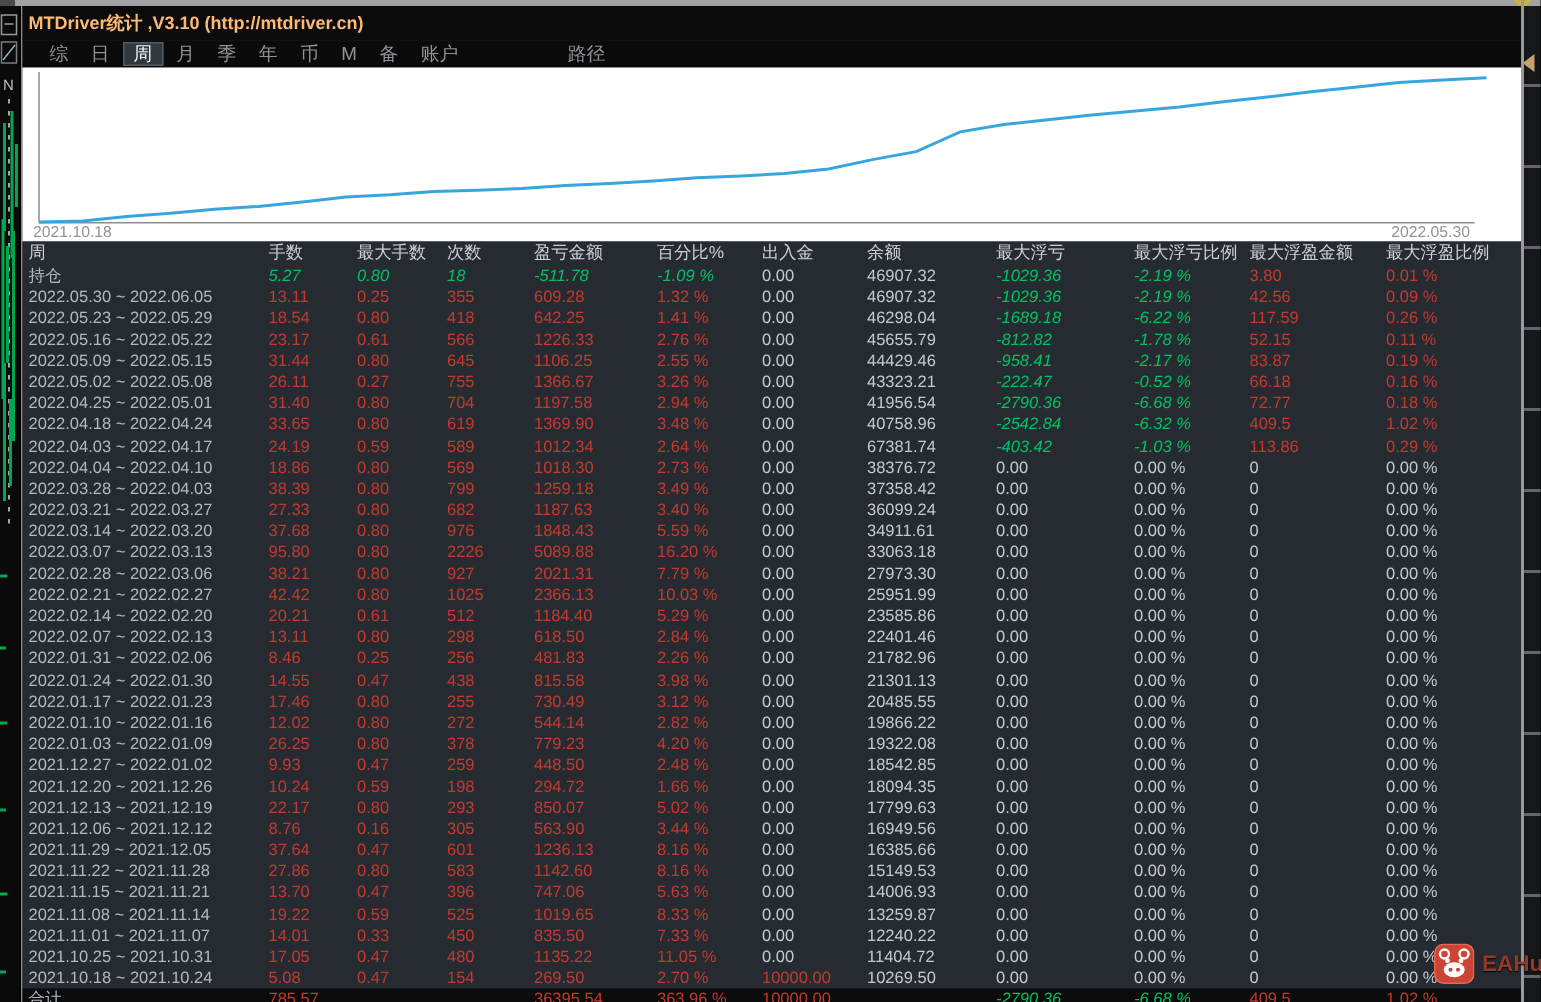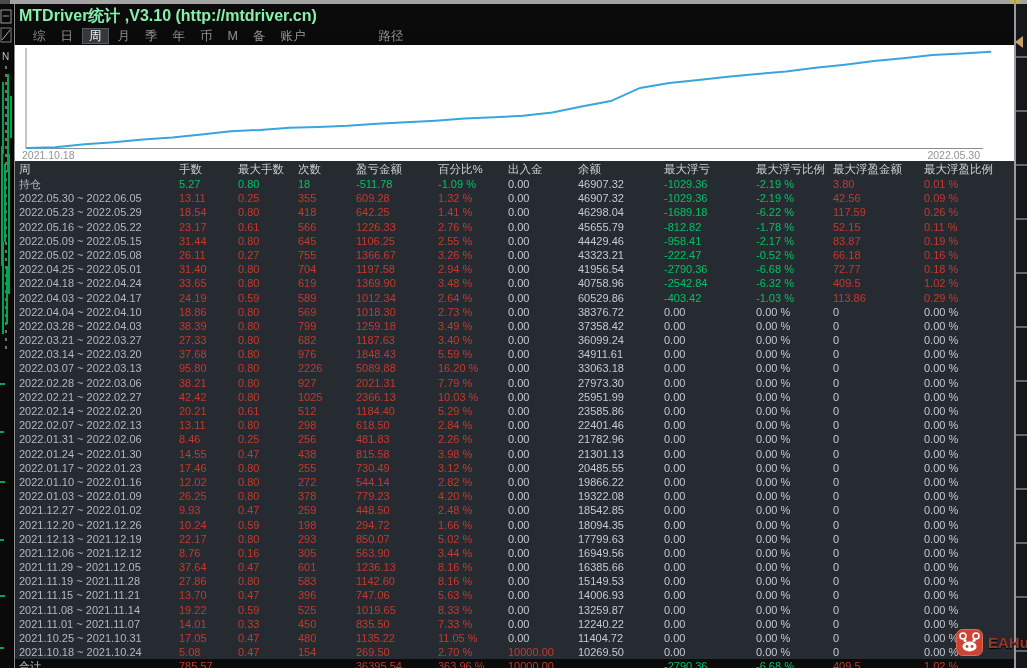--- a/index.html
+++ b/index.html
@@ -14,21 +14,21 @@
   #left-strip{position:absolute;left:0;top:4px;width:13px;height:664px;background:#0a0a0a;}
   #right-strip{position:absolute;left:1016px;top:4px;width:11px;height:664px;background:#15171a;
     background-image:repeating-linear-gradient(to bottom,transparent 0 52px,#63666a 52px 54px);}
   #right-border{position:absolute;left:1014px;top:0;width:2px;height:668px;background:#9a9a9a;}
   #right-strip .tan-tri{position:absolute;left:-1px;top:32px;width:0;height:0;
     border-top:6px solid transparent;border-bottom:6px solid transparent;border-right:8px solid #c7a268;}
 
   
   #app{position:absolute;left:14px;top:4px;width:1000px;height:664px;background:#24282f;
     border-left:1px solid #8b8b8b;}
-  #title-bar{height:23px;background:#0b0b0b;color:#86efac;font-size:16px;font-weight:bold;
+  #title-bar{height:23px;background:#0b0b0b;color:#fdba74;font-size:12px;font-weight:bold;
     line-height:23px;padding-left:4px;white-space:nowrap;}
   #menu-bar{height:18px;background:#0a0a0a;display:flex;align-items:center;padding-left:12px;
     color:#8f9397;font-size:12.5px;}
   .mitem{padding:0 6px;margin-right:3px;line-height:16px;cursor:default;}
   .mitem.sel{background:#33383d;color:#f0f2f4;border:1px solid #565b60;line-height:14px;}
   .mitem.path{margin-left:58px;}
 
   
   #chart-panel{position:relative;height:116px;background:#ffffff;}
   #chart-panel svg{position:absolute;left:0;top:0;}
@@ -40,21 +40,21 @@
   #table-panel{position:relative;height:507px;background:#262b32;overflow:hidden;}
   .trow,#thead{display:grid;padding-left:4px;
     grid-template-columns:160px 59px 60px 58px 82px 70px 70px 86px 92px 77px 91px 1fr;}
   #thead{height:16px;line-height:16px;color:#ccd0d4;font-size:11.5px;}
   .trow{height:14.2px;line-height:14.2px;font-size:11px;}
   .trow>span,#thead>span{white-space:nowrap;overflow:hidden;}
   .trow.total{background:#0b0b0b;}
   .c-d{color:#b3b8be;}
   .c-w{color:#c6cacd;}
   .c-r{color:#c43a2d;}
-  .c-g{color:#00c261;}
+  .c-g{color:#00c261;font-style:italic;}
 
   
   #watermark{position:absolute;left:956px;top:629px;display:flex;align-items:center;z-index:5;}
   #watermark .txt{color:#93392a;font-weight:bold;font-size:15px;margin-left:5px;
     text-shadow:0 1px 1px #000;}
 </style>
 </head>
 <body>
 
 <div id="top-frame">
@@ -251,21 +251,21 @@
           <span class="c-r">1.02 %</span>
         </div>
         <div class="trow">
           <span class="c-d">2022.04.03 ~ 2022.04.17</span>
           <span class="c-r">24.19</span>
           <span class="c-r">0.59</span>
           <span class="c-r">589</span>
           <span class="c-r">1012.34</span>
           <span class="c-r">2.64 %</span>
           <span class="c-w">0.00</span>
-          <span class="c-w">60529.86</span>
+          <span class="c-w">67381.74</span>
           <span class="c-g">-403.42</span>
           <span class="c-g">-1.03 %</span>
           <span class="c-r">113.86</span>
           <span class="c-r">0.29 %</span>
         </div>
         <div class="trow">
           <span class="c-d">2022.04.04 ~ 2022.04.10</span>
           <span class="c-r">18.86</span>
           <span class="c-r">0.80</span>
           <span class="c-r">569</span>
@@ -524,21 +524,21 @@
           <span class="c-r">1236.13</span>
           <span class="c-r">8.16 %</span>
           <span class="c-w">0.00</span>
           <span class="c-w">16385.66</span>
           <span class="c-w">0.00</span>
           <span class="c-w">0.00 %</span>
           <span class="c-w">0</span>
           <span class="c-w">0.00 %</span>
         </div>
         <div class="trow">
-          <span class="c-d">2021.11.19 ~ 2021.11.28</span>
+          <span class="c-d">2021.11.22 ~ 2021.11.28</span>
           <span class="c-r">27.86</span>
           <span class="c-r">0.80</span>
           <span class="c-r">583</span>
           <span class="c-r">1142.60</span>
           <span class="c-r">8.16 %</span>
           <span class="c-w">0.00</span>
           <span class="c-w">15149.53</span>
           <span class="c-w">0.00</span>
           <span class="c-w">0.00 %</span>
           <span class="c-w">0</span>

